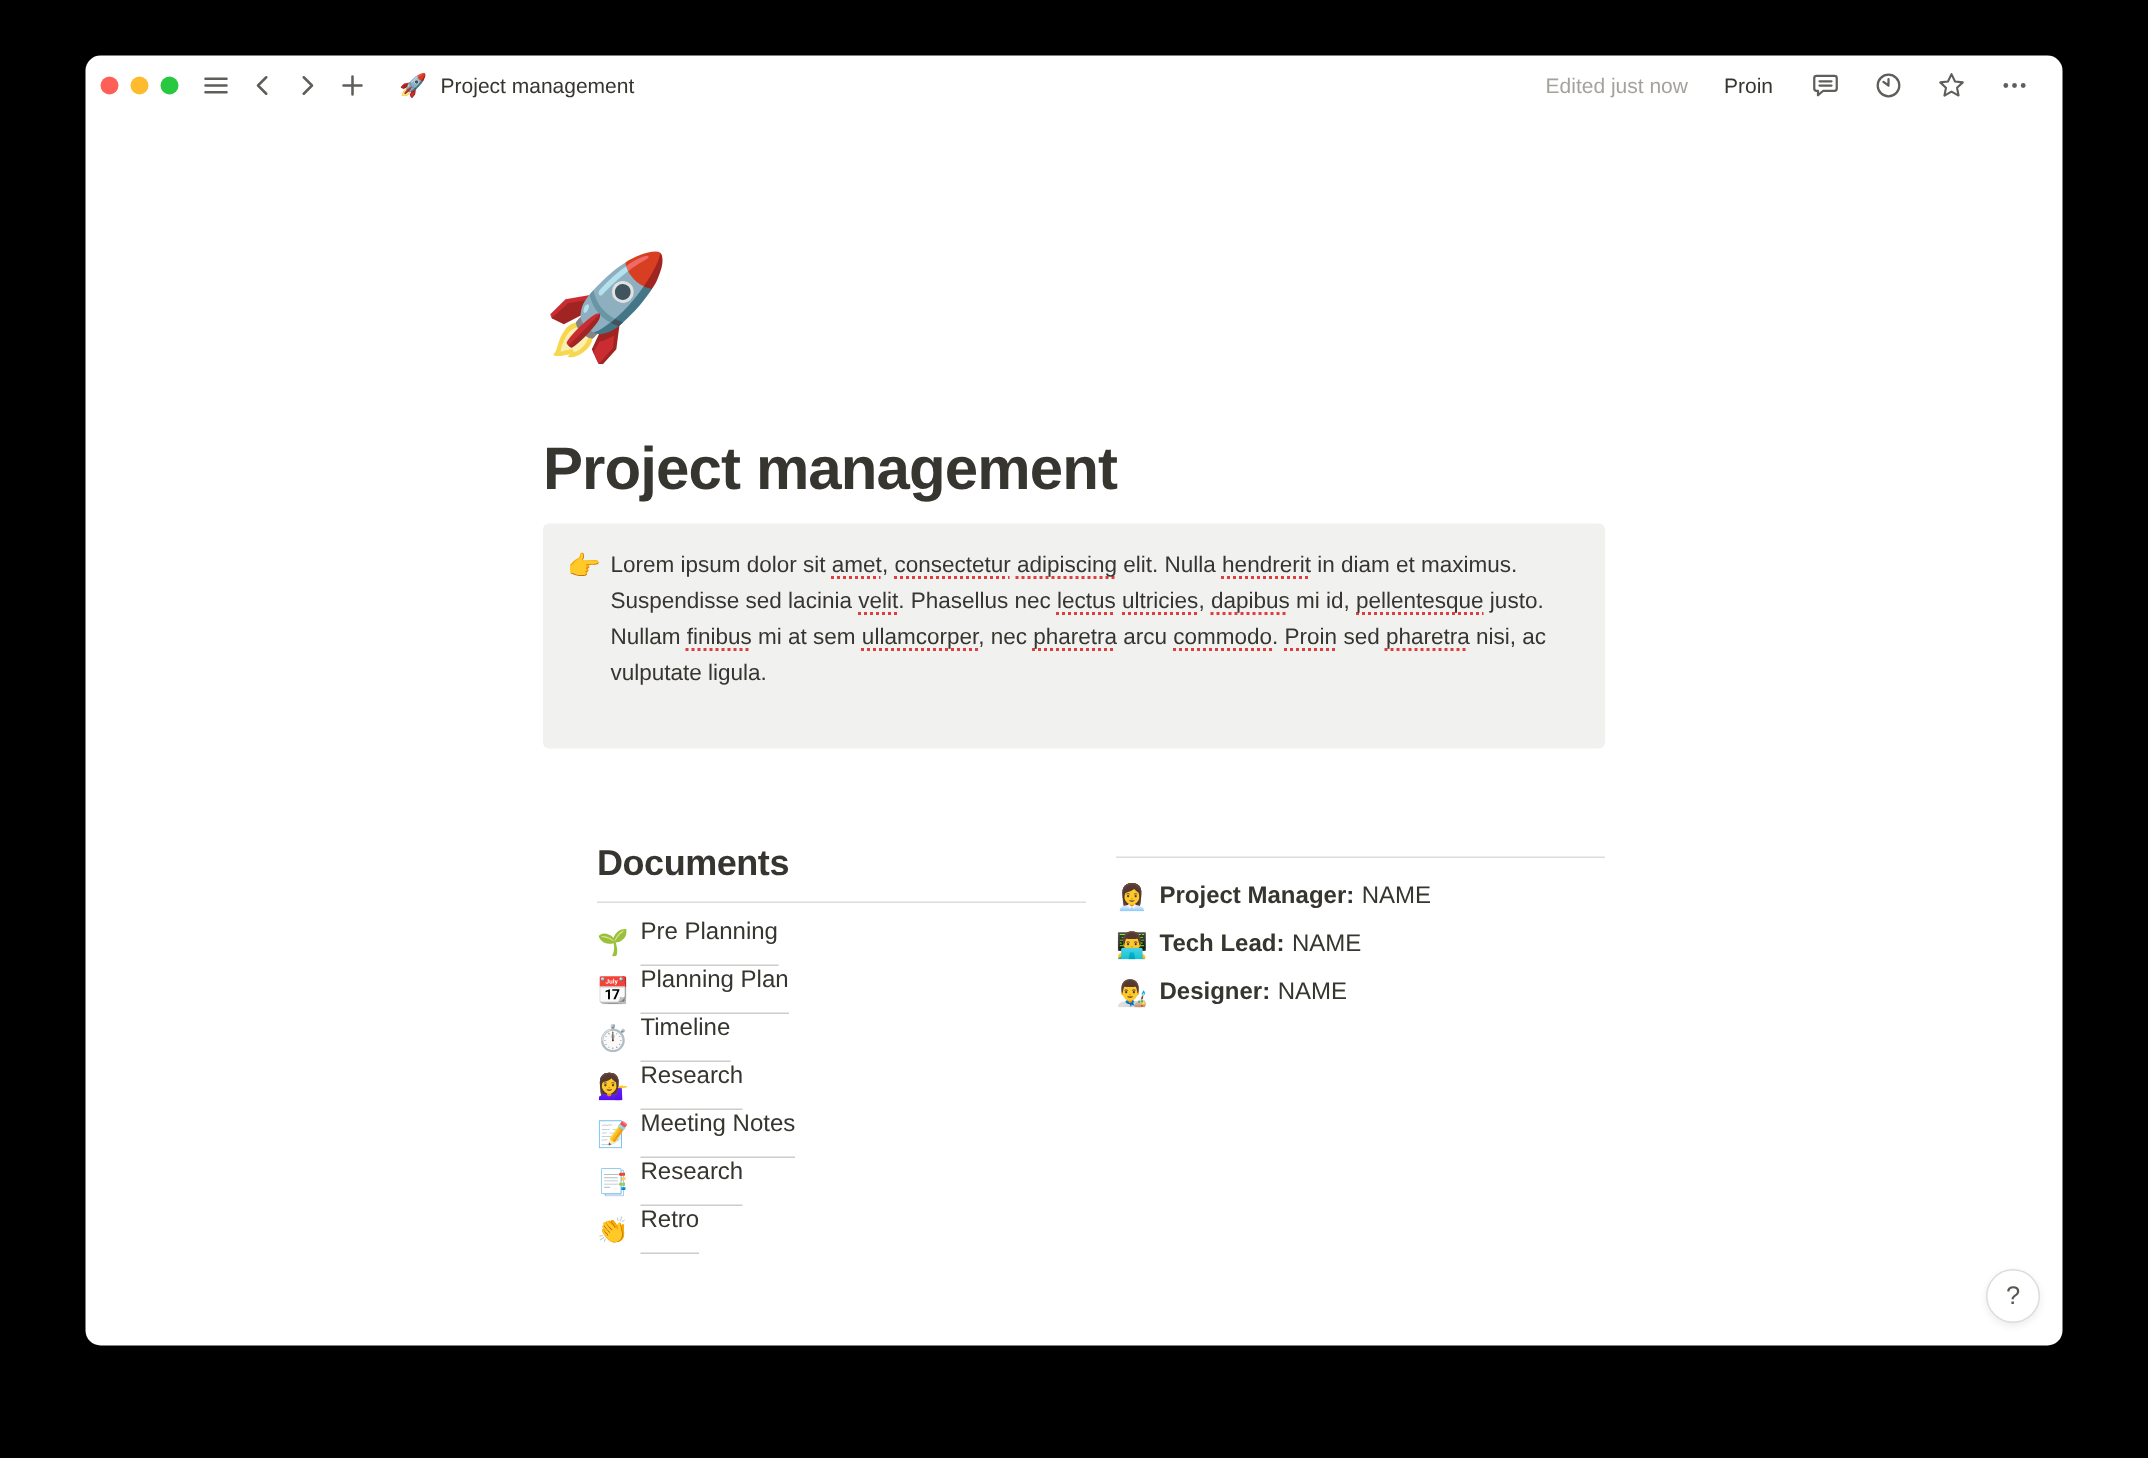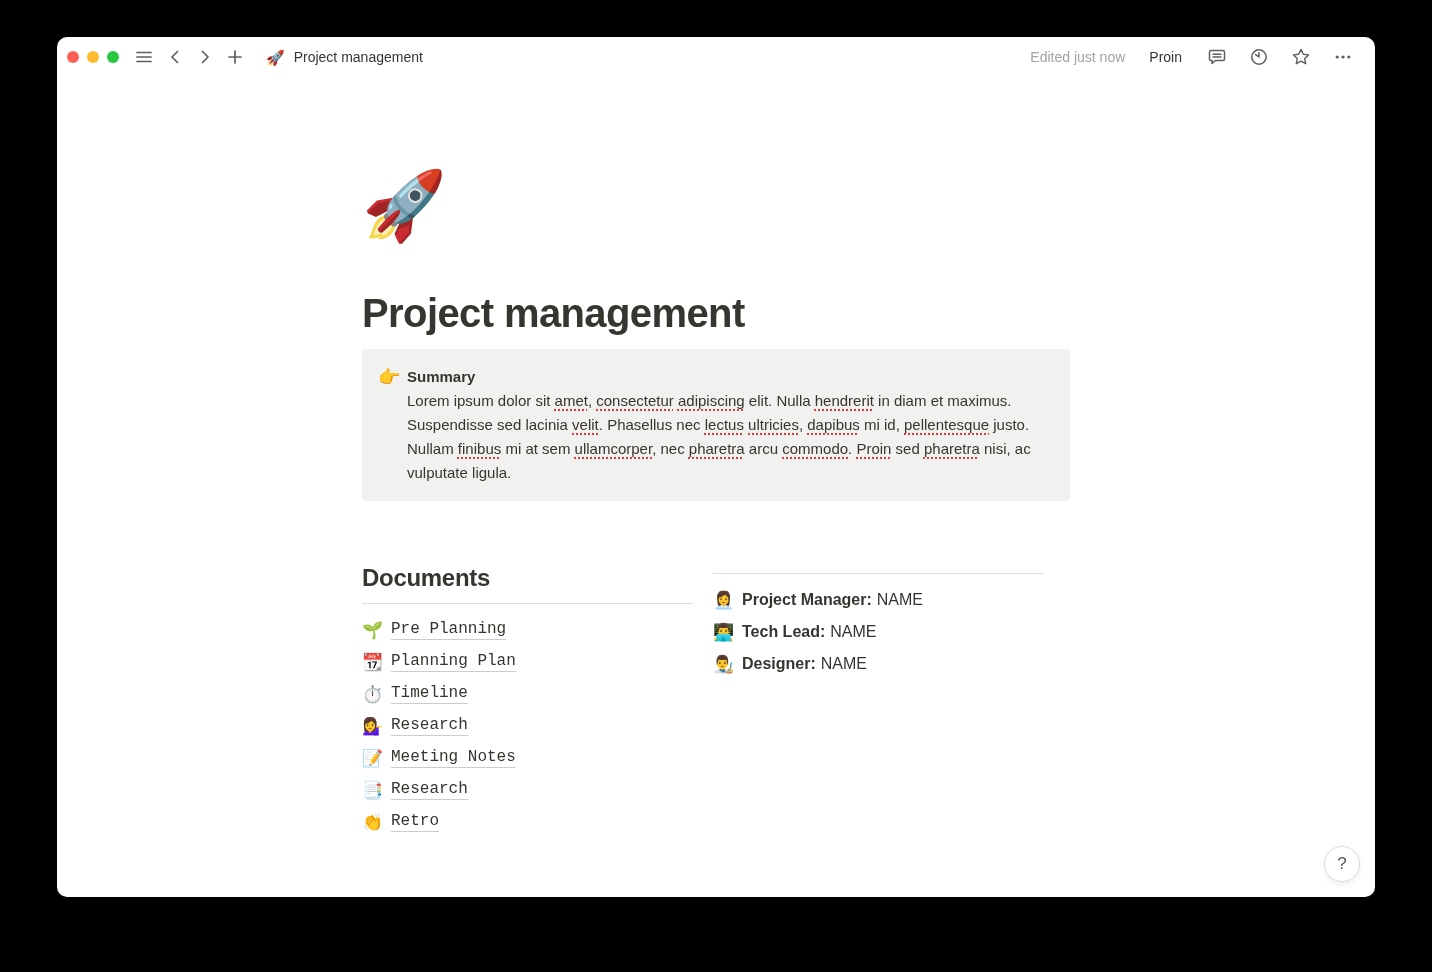--- a/index.html
+++ b/index.html
@@ -82,20 +82,21 @@
   .callout-title { font-weight: 700; }
   .miss {
     text-decoration: underline dotted var(--spellcheck-red, #e03e3e);
     text-decoration-thickness: 1.5px;
     text-underline-offset: 3px;
   }
   .columns {
     margin-top: 62px;
     display: flex;
     gap: 20px;
+    margin-left: 36px;
   }
   .col { width: 331px; }
   .col h2 {
     font-size: 24px; line-height: 30px; font-weight: 700;
     letter-spacing: -0.3px;
     color: var(--text, #37352f);
   }
   .col hr {
     border: none;
     border-top: 1px solid var(--divider, #dedcd9);
@@ -106,22 +107,21 @@
     height: 32px; display: flex; align-items: center;
     font-size: 16px;
   }
   .doc-list li { cursor: pointer; }
   .doc-ico, .team-ico {
     width: 22px; flex: none; font-size: 17px; line-height: 1;
     margin-right: 7px;
   }
   .doc-label {
     border-bottom: 1px solid rgba(55,53,47,0.25);
-    padding-bottom: 1px;
-    font-family: Liberation Mono, monospace;
+    padding-bottom: 12px;
   }
   .team-role { font-weight: 700; margin-right: 5px; }
   
   .help-btn {
     position: absolute;
     left: 1267px; top: 809px;
     width: 36px; height: 36px;
     border-radius: 50%;
     background: var(--surface, #fff);
     border: 1px solid var(--divider, #e6e5e3);
@@ -200,21 +200,20 @@
   </div>
 
   <div class="content">
     <div class="page-icon">🚀</div>
 
     <h1 class="page-title">Project management</h1>
 
     <div class="callout">
       <div class="callout-icon">👉</div>
       <div class="callout-body">
-        <div class="callout-title">Summary</div>
         <div><span>Lorem ipsum dolor sit </span><span class="miss">amet</span><span>, </span><span class="miss">consectetur</span><span> </span><span class="miss">adipiscing</span><span> elit. Nulla </span><span class="miss">hendrerit</span><span> in diam et maximus. Suspendisse sed lacinia </span><span class="miss">velit</span><span>. Phasellus nec </span><span class="miss">lectus</span><span> </span><span class="miss">ultricies</span><span>, </span><span class="miss">dapibus</span><span> mi id, </span><span class="miss">pellentesque</span><span> justo. Nullam </span><span class="miss">finibus</span><span> mi at sem </span><span class="miss">ullamcorper</span><span>, nec </span><span class="miss">pharetra</span><span> arcu </span><span class="miss">commodo</span><span>. </span><span class="miss">Proin</span><span> sed </span><span class="miss">pharetra</span><span> nisi, ac vulputate ligula.</span></div>
       </div>
     </div>
 
     <div class="columns">
       <div class="col">
         <h2>Documents</h2>
         <hr>
         <ul class="doc-list">
             <li>

